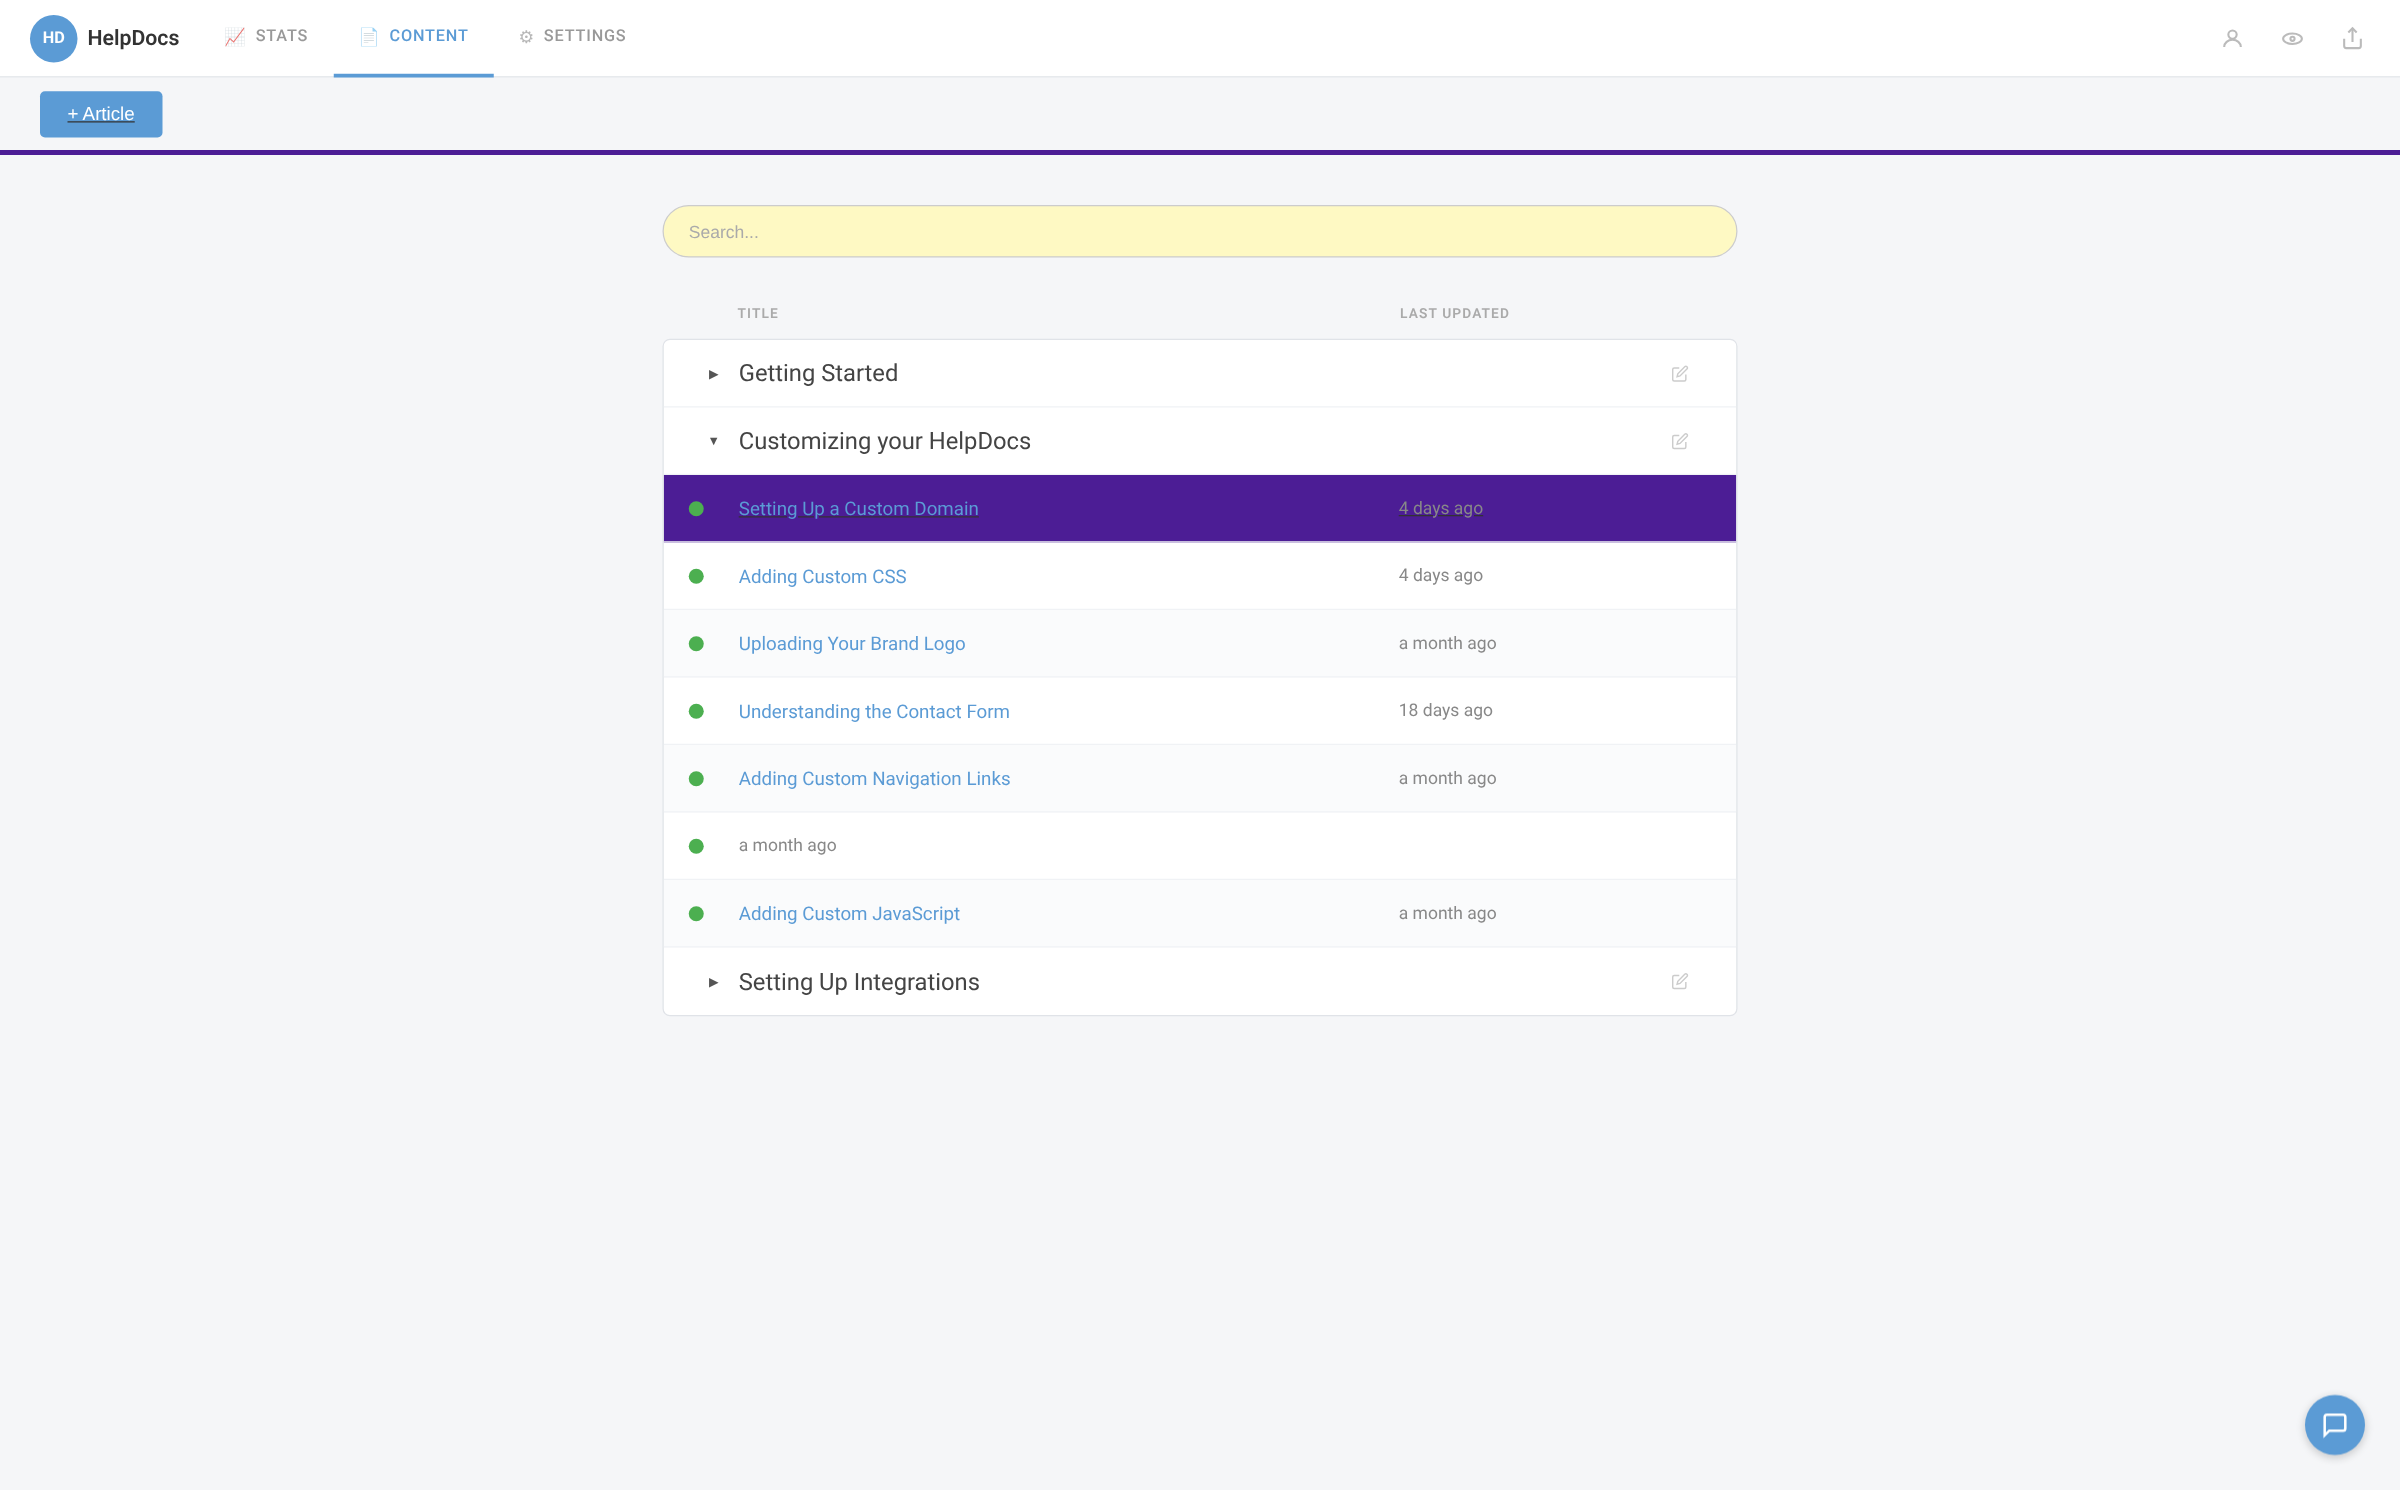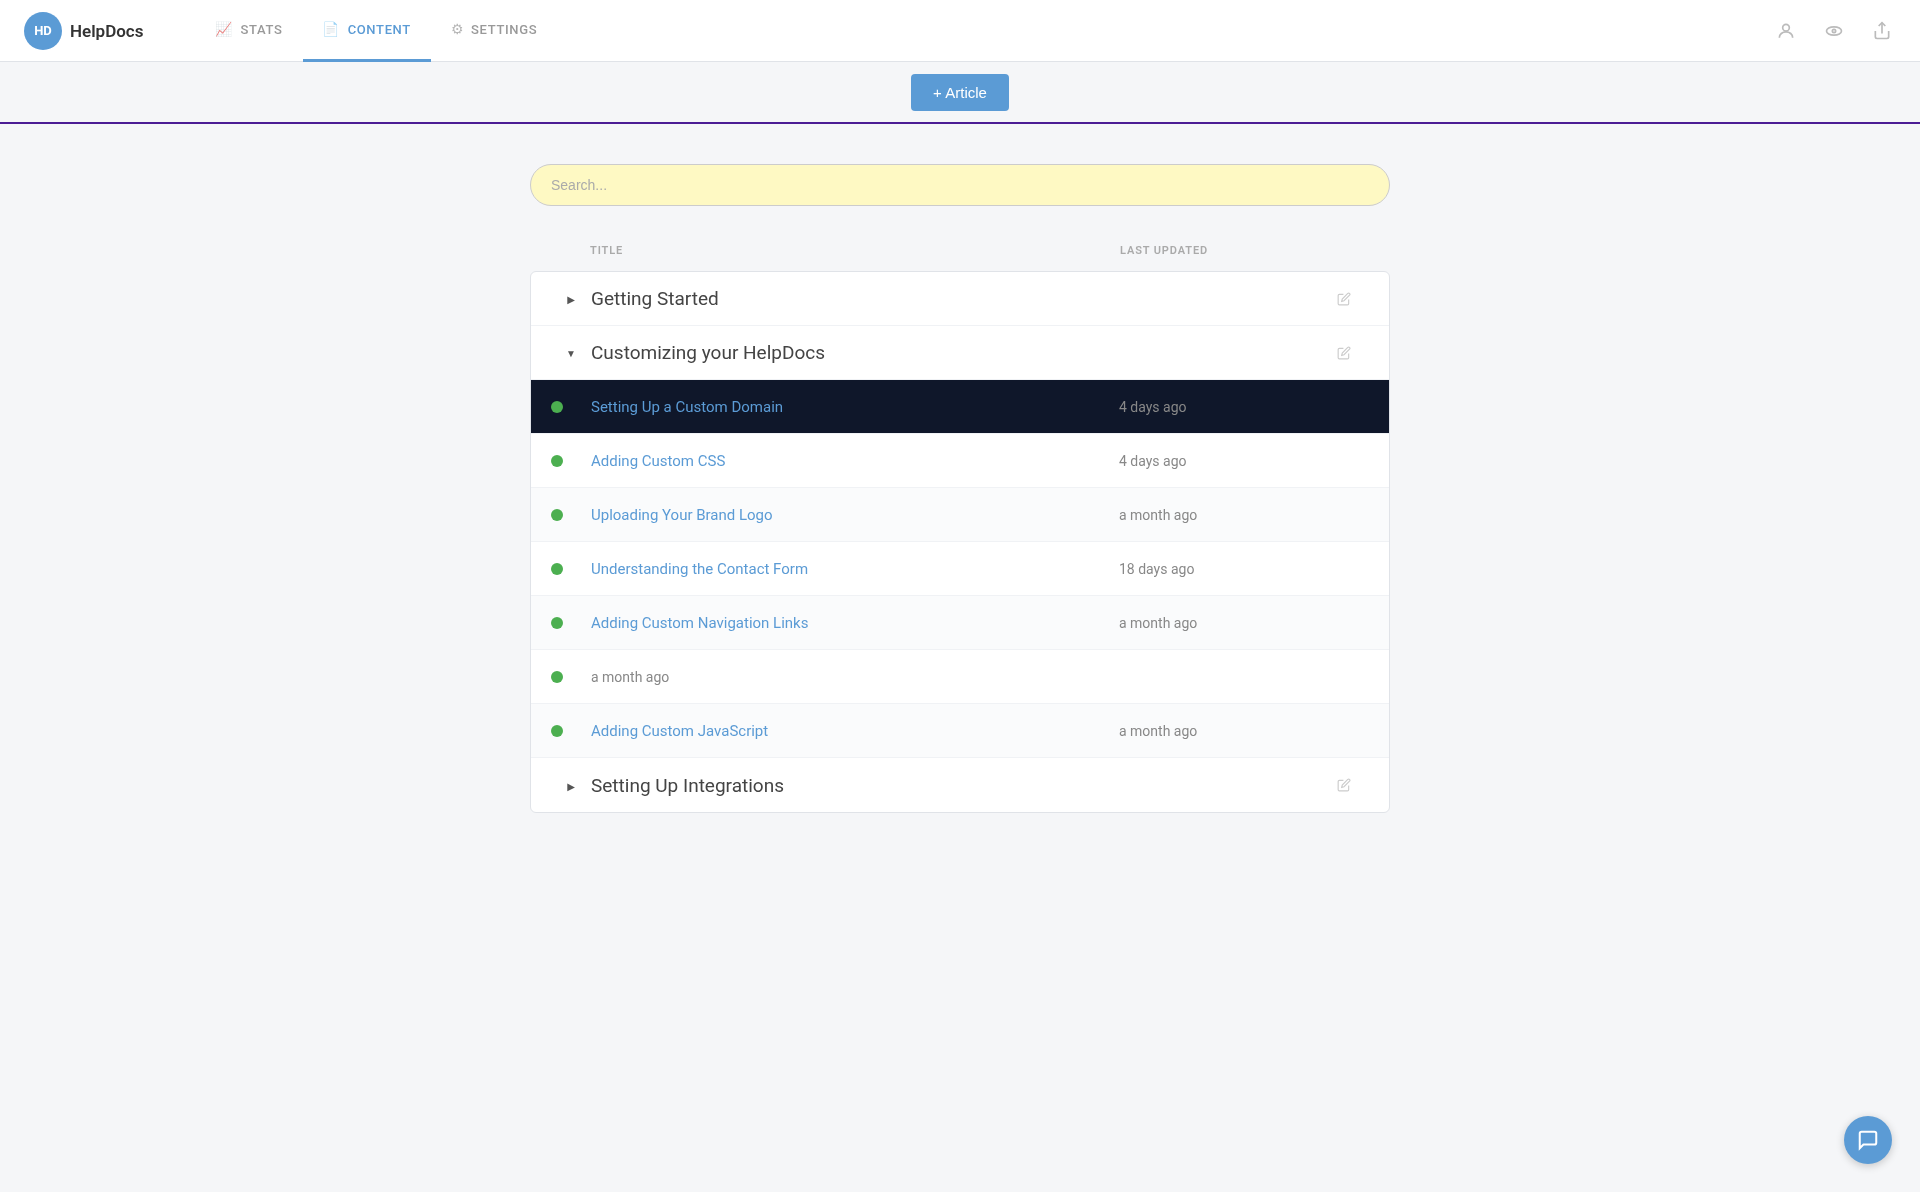--- a/index.html
+++ b/index.html
@@ -17,21 +17,21 @@
       height: 62px;
       display: flex;
       align-items: center;
       padding: 0 24px;
       position: relative;
     }
     .navbar-logo {
       display: flex;
       align-items: center;
       gap: 8px;
-      margin-right: 52px;
+      margin-right: 16px;
       text-decoration: none;
     }
     .logo-circle {
       width: 38px;
       height: 38px;
       background: #5b9bd5;
       border-radius: 50%;
       display: flex;
       align-items: center;
       justify-content: center;
@@ -90,23 +90,24 @@
       display: flex;
       align-items: center;
     }
 
     
     .toolbar {
       background: #f5f6f8;
       height: 62px;
       display: flex;
       align-items: center;
-      justify-content: center;
+      justify-content: flex-start;
       padding: 0 32px;
-      border-bottom: 2px solid #4c1d95;
+      border-bottom: 4px solid #4c1d95;
+      text-decoration: underline;
     }
     .btn-add-article {
       background: #5b9bd5;
       color: #fff;
       border: none;
       border-radius: 4px;
       padding: 10px 22px;
       font-size: 15px;
       font-weight: 500;
       cursor: pointer;
@@ -336,21 +337,21 @@
       <span class="row-title-category">Customizing your HelpDocs</span>
       <span></span>
       <div class="row-edit">
         <svg width="14" height="14" viewBox="0 0 24 24" fill="none" stroke="#ccc" stroke-width="2">
           <path d="M11 4H4a2 2 0 00-2 2v14a2 2 0 002 2h14a2 2 0 002-2v-7"></path>
             <path d="M18.5 2.5a2.121 2.121 0 013 3L12 15l-4 1 1-4 9.5-9.5z"></path>
         </svg>
       </div>
     </div>
 
-    <div class="content-row article-row" style="background:#0f172a;">
+    <div class="content-row article-row" style="background:#4c1d95;text-decoration:underline;">
       <div class="row-status">
         <span class="status-dot"></span>
       </div>
       <a class="row-title-article" href="#">Setting Up a Custom Domain</a>
       <span class="row-date">4 days ago</span>
       <div class="row-edit"></div>
     </div>
 
     <div class="content-row article-row">
       <div class="row-status">

